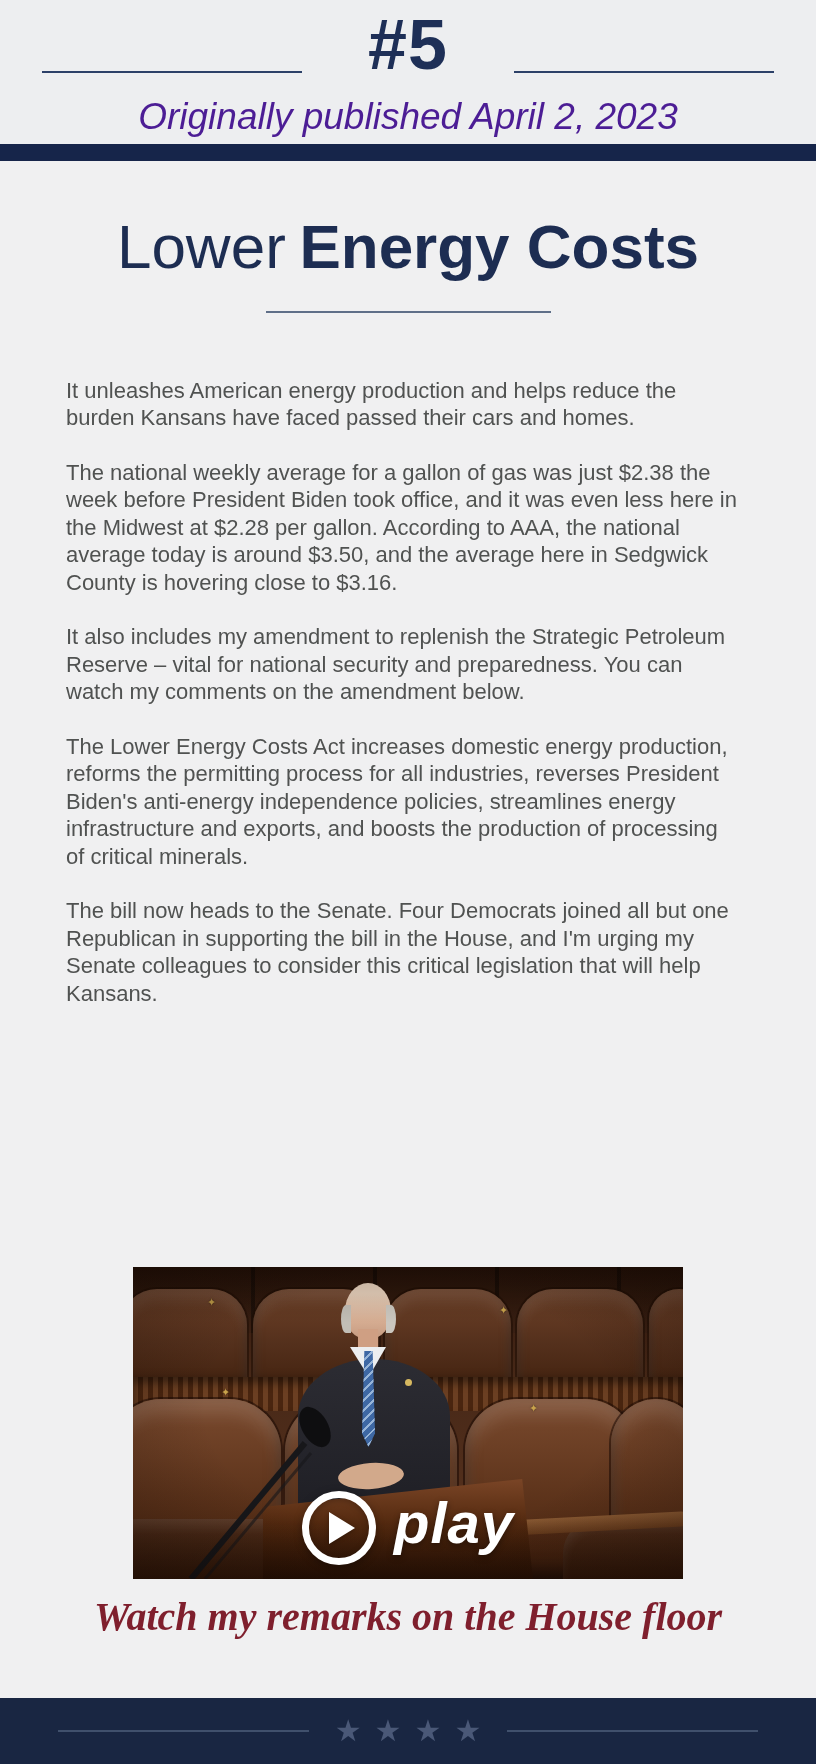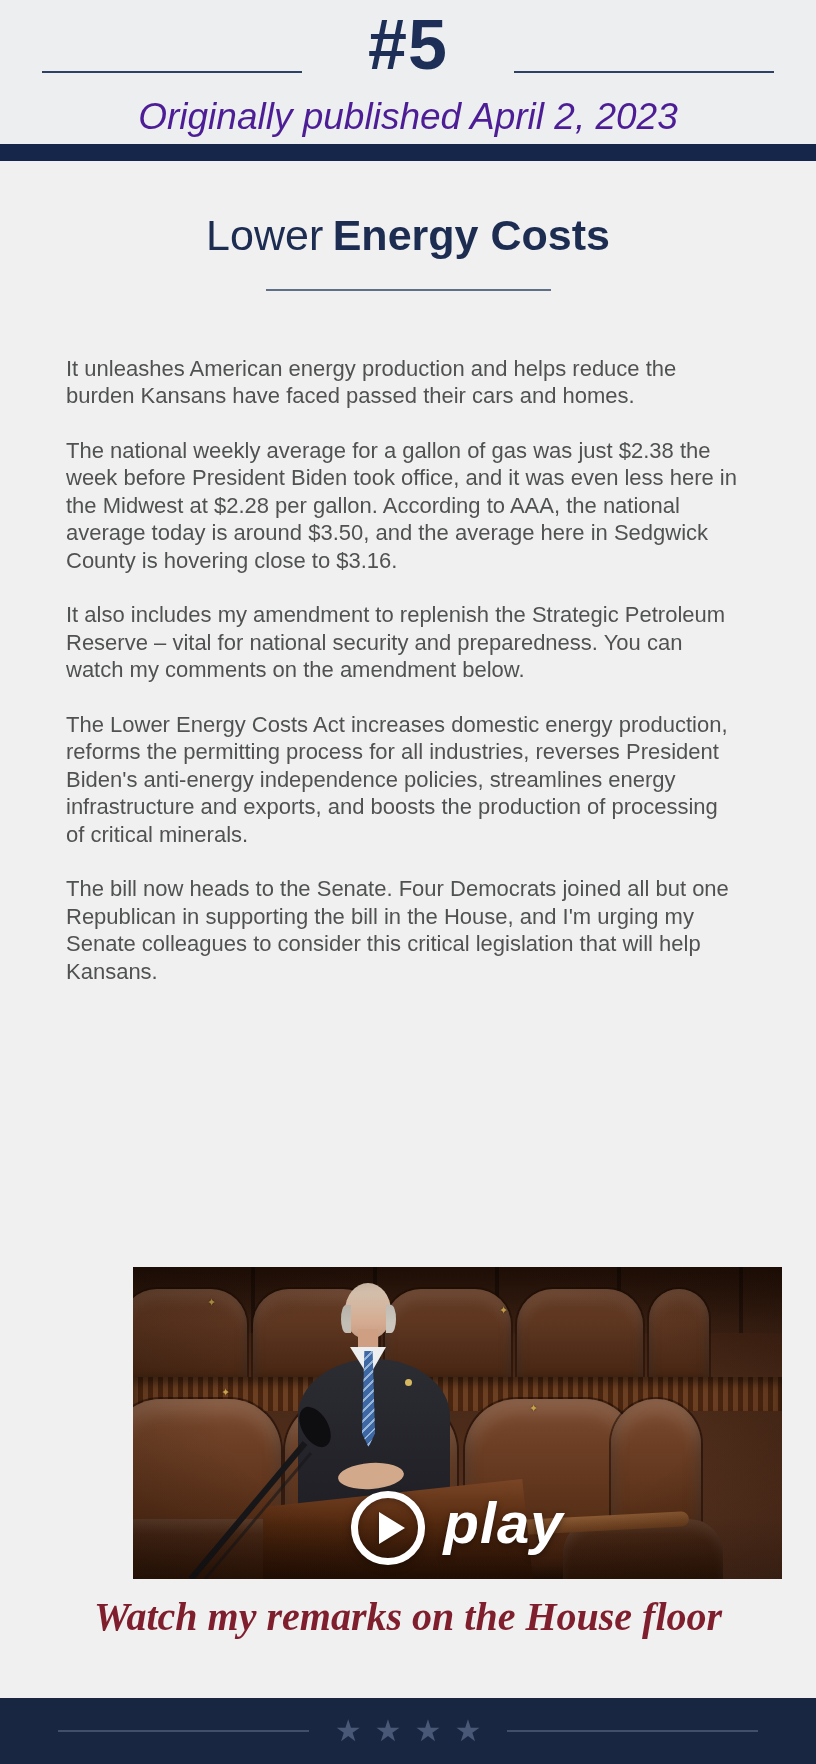--- a/index.html
+++ b/index.html
@@ -21,34 +21,34 @@
   .published {
     margin-top: 16px; font-size: 37px; font-style: italic; color: #4c1d95; letter-spacing: 0;
   }
 
   .navy-bar { height: 17px; background: #16254a; }
 
   
   .main { height: 1537px; background: #f0f0f1; overflow: hidden; }
   .page-title {
     margin: 0; padding-top: 50px; text-align: center;
-    font-size: 43px; line-height: 1.16; font-weight: 400; color: #1d2d52;
+    font-size: 62px; line-height: 1.16; font-weight: 400; color: #1d2d52;
   }
   .page-title .bold { font-weight: 700; margin-left: 0.22em; }
   .title-divider { width: 285px; height: 2px; background: #5f6f88; margin: 28px auto 0; }
 
   .article {
     width: 676px; height: 878px; margin: 64px 0 0 66px;
     font-size: 22px; line-height: 27.5px; color: #505251;
   }
   .article p { margin: 0 0 27px; }
 
   
   .photo {
-    position: relative; width: 649px; height: 312px; margin: 34px 0 0 133px;
+    position: relative; width: 550px; height: 312px; margin: 12px 0 0 133px;
     background: linear-gradient(180deg, #33190e 0%, #472817 35%, #5a3420 100%);
     overflow: hidden; cursor: pointer; text-align: right;
   }
   .photo > * { position: absolute; }
   .wood-top {
     left: 0; right: 0; top: 0; height: 66px;
     background:
       repeating-linear-gradient(90deg, transparent 0 118px, rgba(0,0,0,.38) 118px 122px),
       linear-gradient(180deg, #241107, #3a2013);
   }

